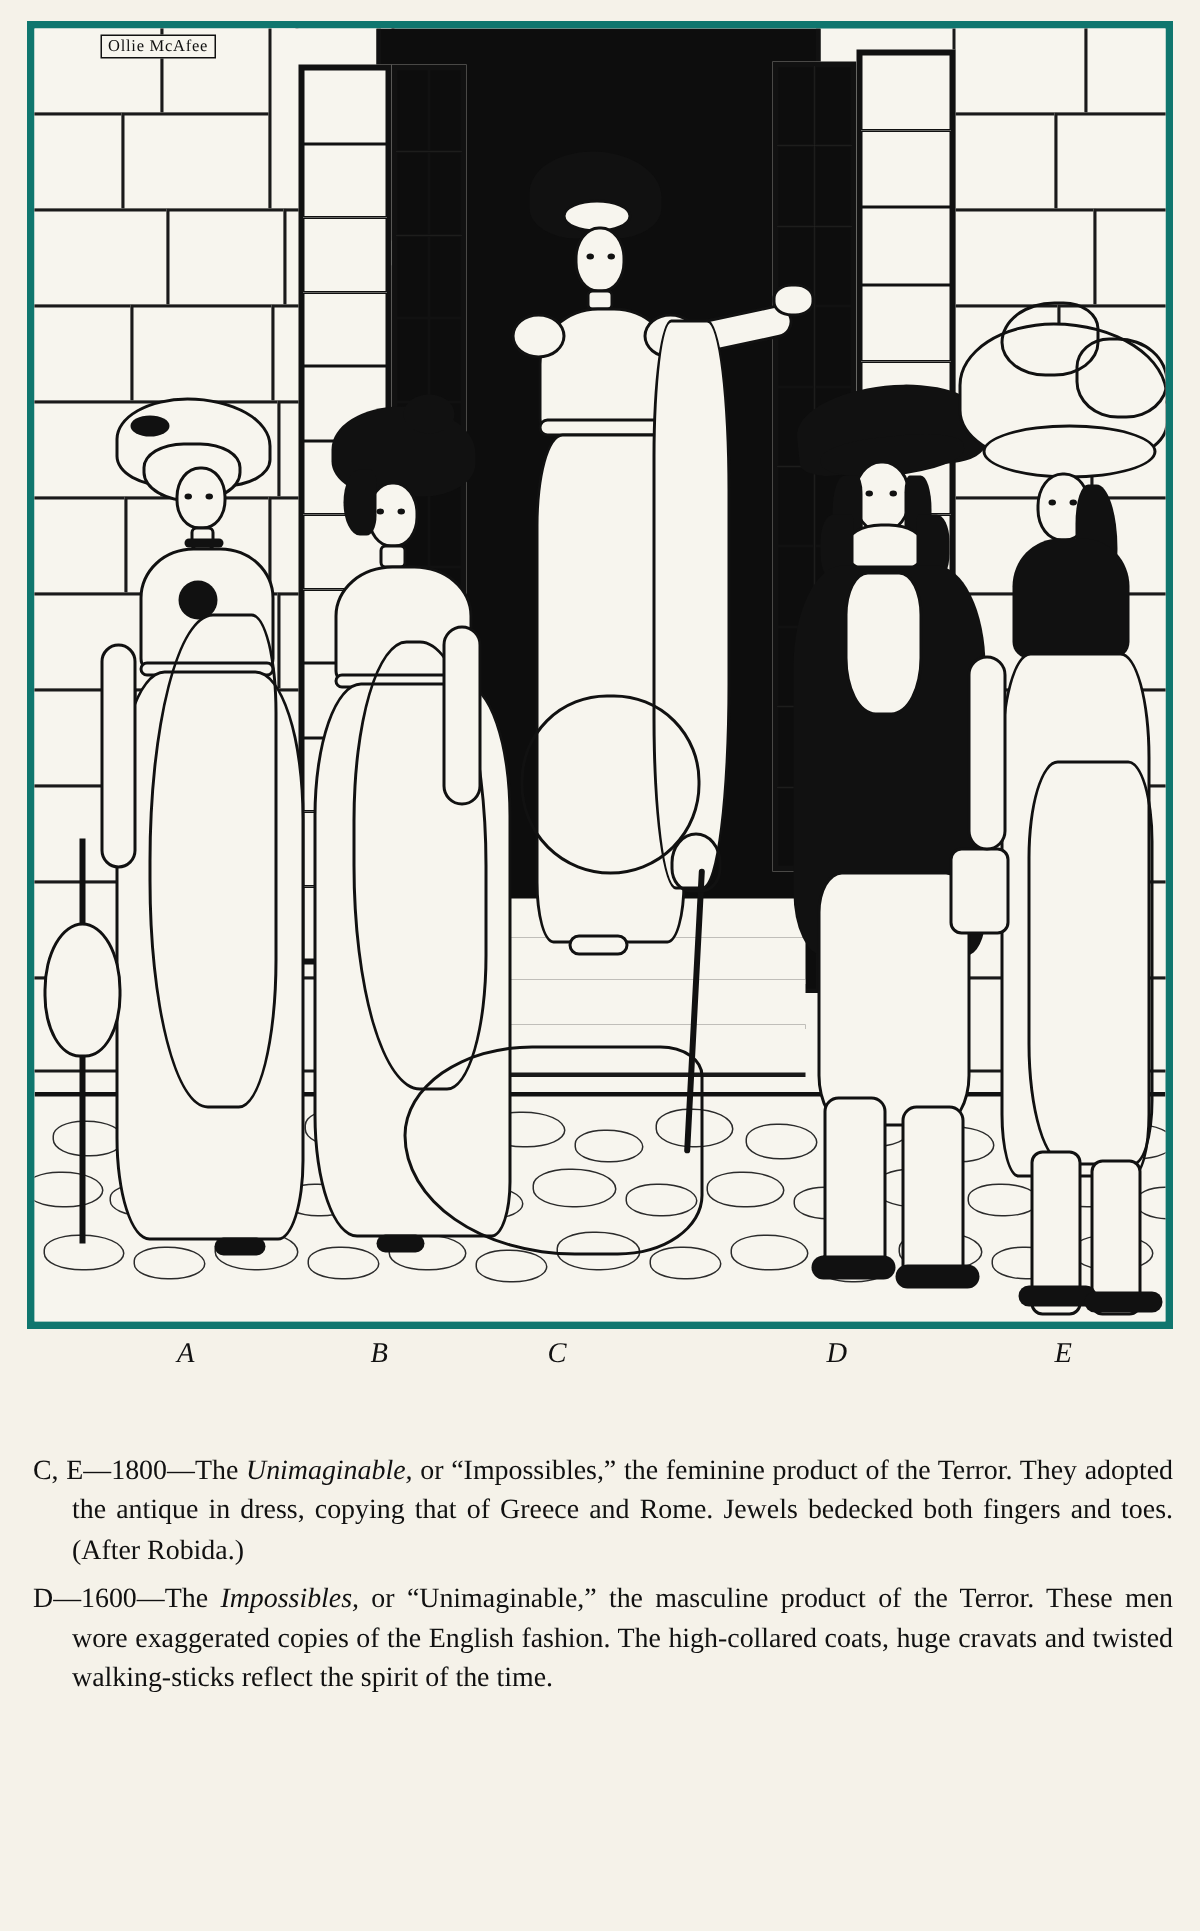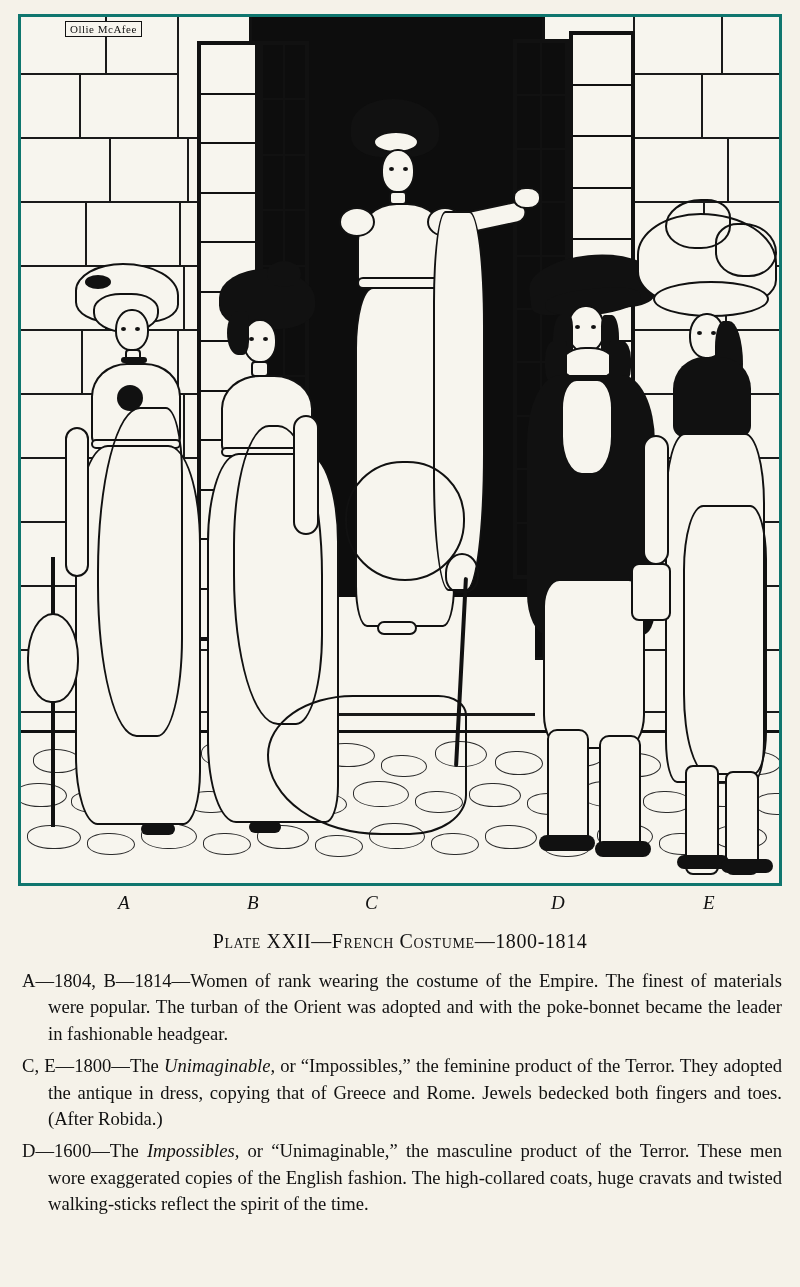--- a/index.html
+++ b/index.html
@@ -23,21 +23,21 @@
     padding: 0;
   }
 
   
   .plate-frame {
     position: absolute;
     left: 18px;
     top: 14px;
     width: 764px;
     height: 872px;
-    border: 3px solid #0f766e;
+    border: 5px solid #0f766e;
     box-sizing: border-box;
     background: #f7f5ee;
     overflow: hidden;
   }
   .plate-inner {
     position: absolute;
     inset: 0;
     overflow: hidden;
   }
   .signature {
@@ -554,29 +554,23 @@
   </div>
 
   <div class="letters">
     <span style="left:100px;">A</span>
     <span style="left:229px;">B</span>
     <span style="left:347px;">C</span>
     <span style="left:533px;">D</span>
     <span style="left:685px;">E</span>
   </div>
 
-  <div class="plate-title">
-    <span class="small-caps">Plate XXII—French Costume—1800-1814</span>
-  </div>
 
   <div class="body-text">
 
-    <p class="para">
-      <span class="lead">A—1804, B—1814—</span><span>Women of rank wearing the costume of the Empire. The finest of materials were popular. The turban of the Orient was adopted and with the poke-bonnet became the leader in fashionable headgear.</span>
-    </p>
 
     <p class="para">
       <span class="lead">C, E—1800—</span><span>The </span><em>Unimaginable,</em><span> or “Impossibles,” the feminine product of the Terror. They adopted the antique in dress, copying that of Greece and Rome. Jewels bedecked both fingers and toes. (After Robida.)</span>
     </p>
 
     <p class="para">
       <span class="lead">D—1600—</span><span>The </span><em>Impossibles,</em><span> or “Unimaginable,” the masculine product of the Terror. These men wore exaggerated copies of the English fashion. The high-collared coats, huge cravats and twisted walking-sticks reflect the spirit of the time.</span>
     </p>
 
   </div>

